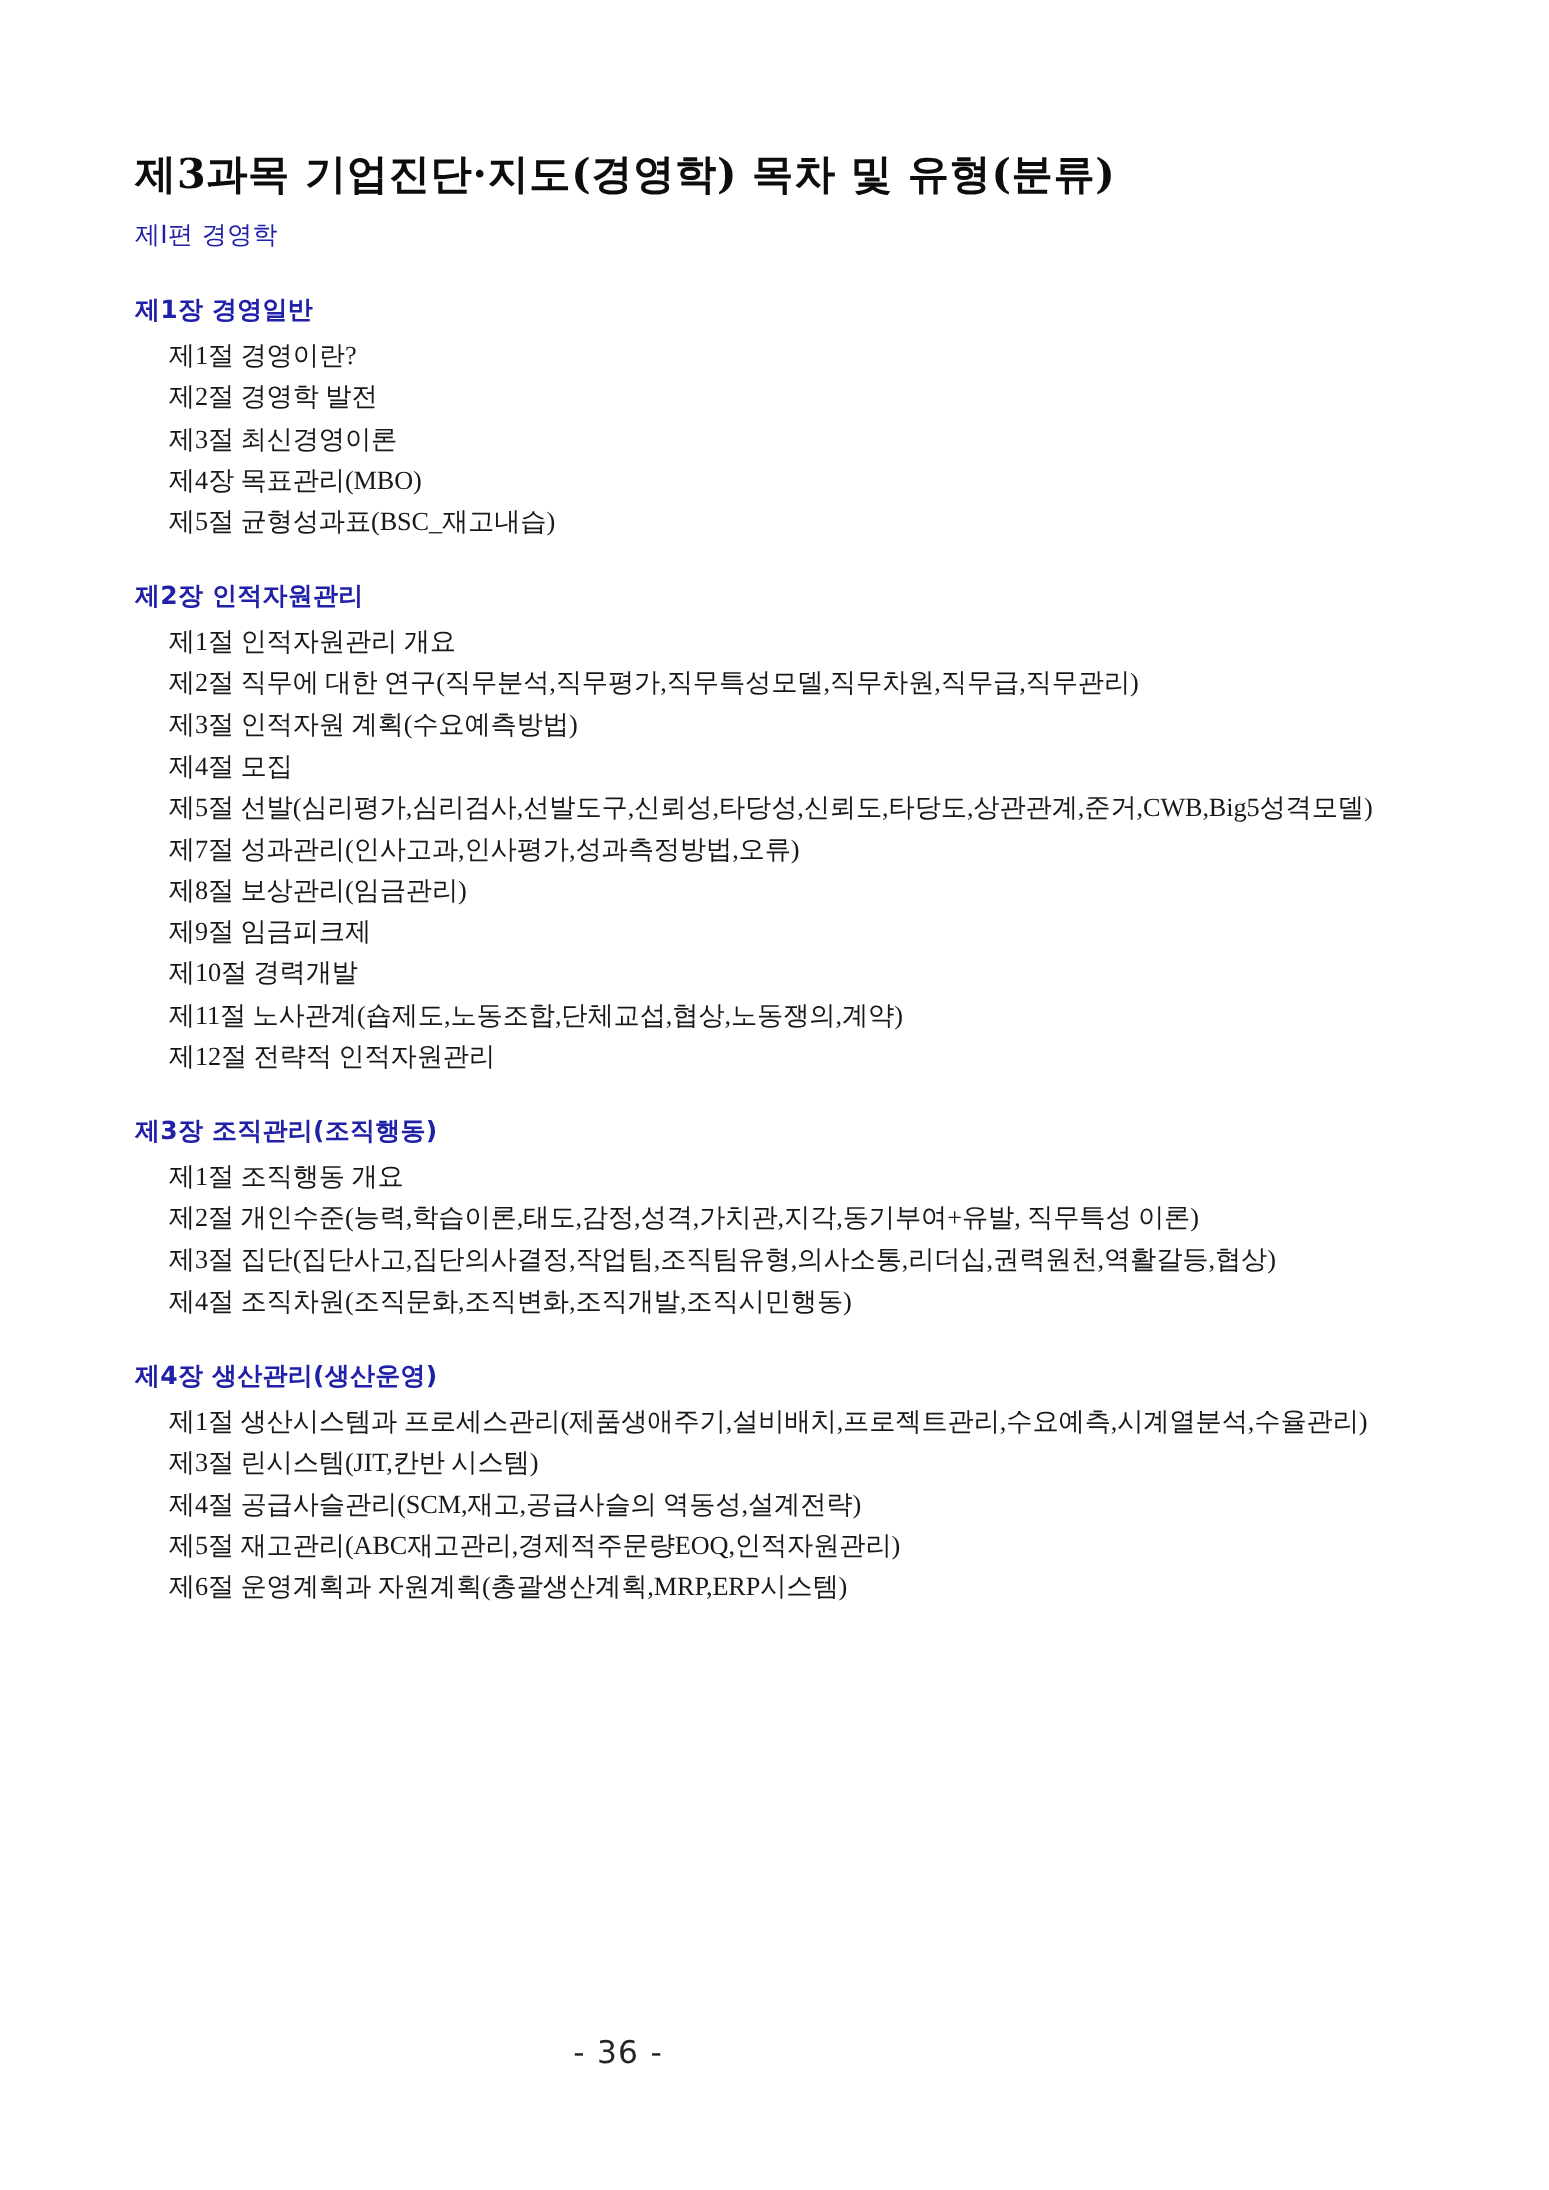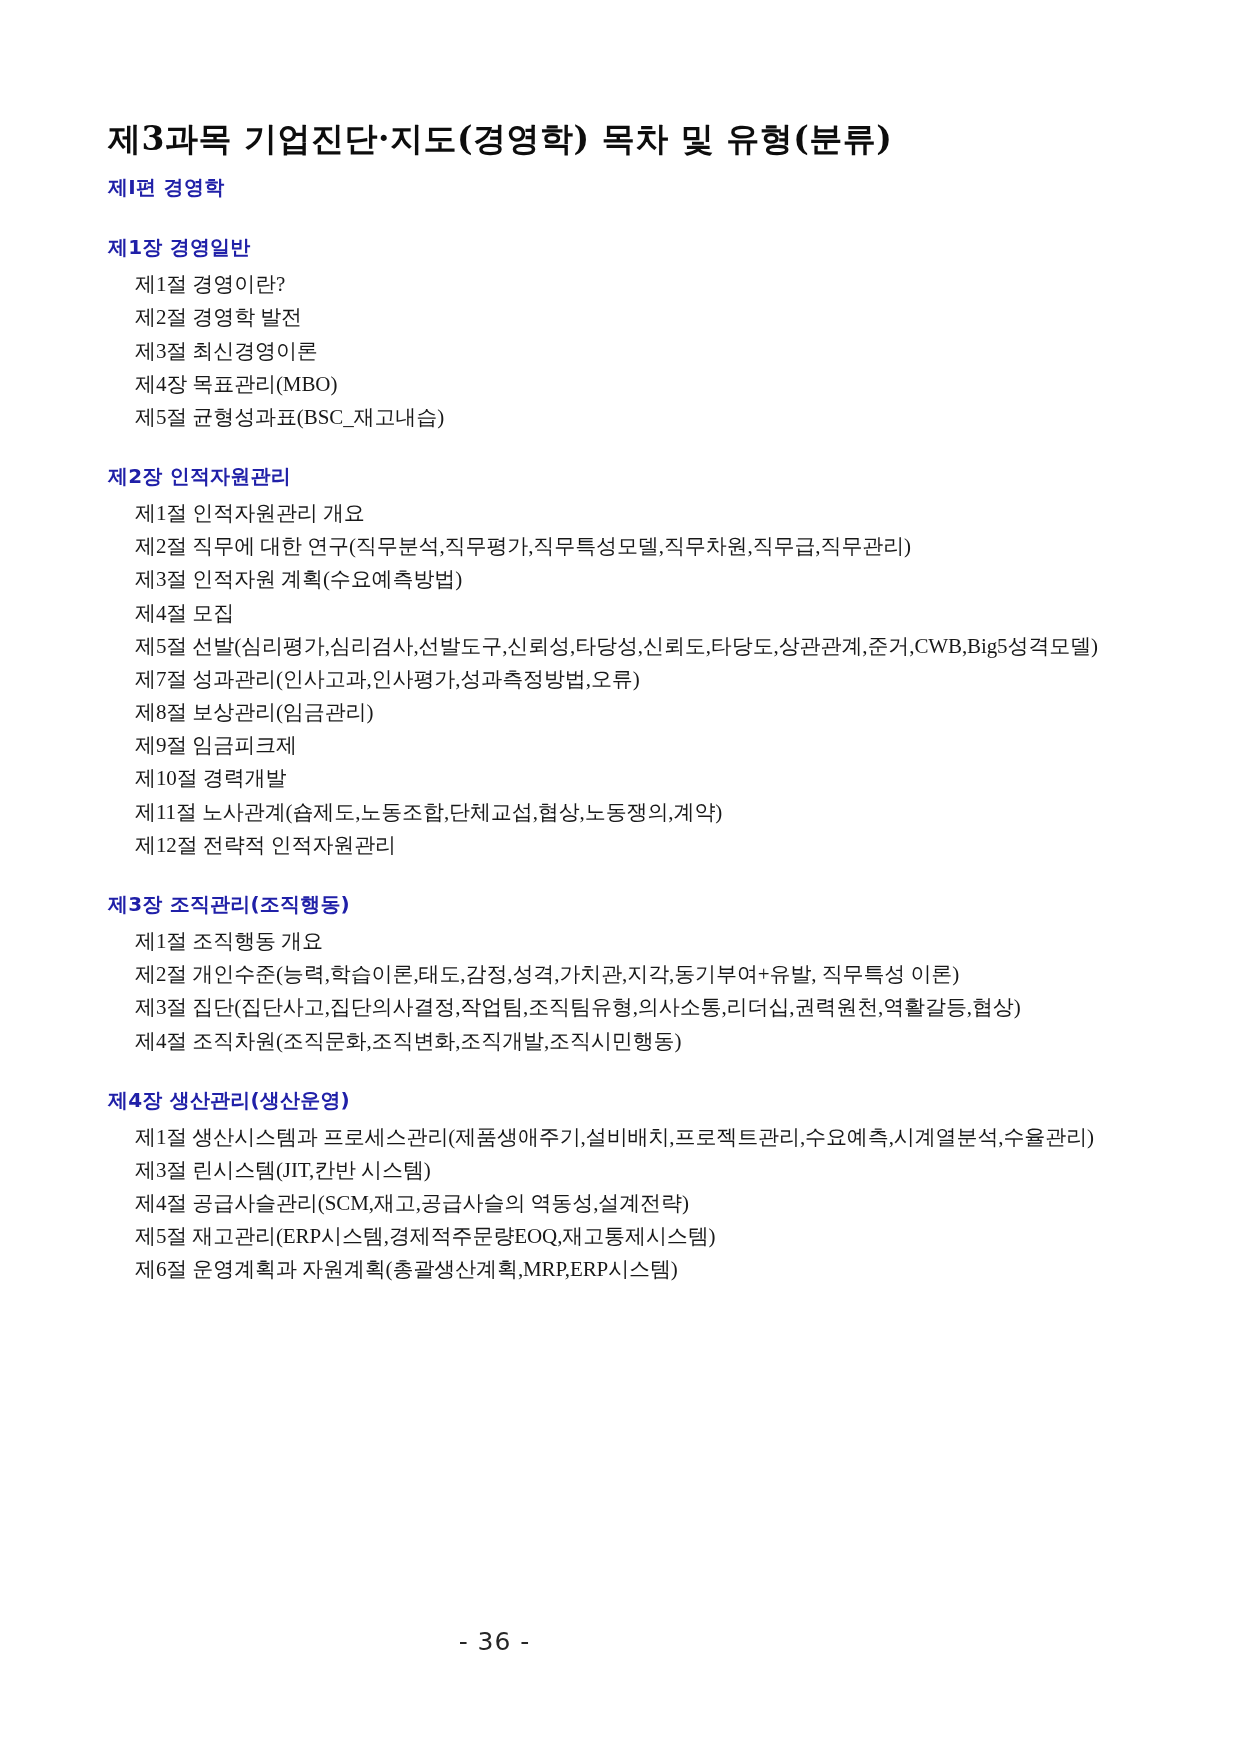--- a/index.html
+++ b/index.html
@@ -27,21 +27,21 @@
     font-weight: 700;
     font-size: 33px;
     letter-spacing: 0.5px;
     color: #0d0d0d;
     margin: 0 0 16px 0;
     line-height: 1.25;
     white-space: pre;
   }
   .part-heading {
     font-family: "DejaVu Sans", "Liberation Sans", sans-serif;
-    font-weight: 700;
+    font-weight: 400;
     font-size: 20px;
     color: #2020a8;
     margin: 0 0 34px 0;
     letter-spacing: 0.3px;
     line-height: 1.2;
   }
   .chapter-block {
     margin-bottom: 28px;
   }
   .chapter-heading {
@@ -122,21 +122,21 @@
           <li class="section-item">제3절 집단(집단사고,집단의사결정,작업팀,조직팀유형,의사소통,리더십,권력원천,역활갈등,협상)</li>
           <li class="section-item">제4절 조직차원(조직문화,조직변화,조직개발,조직시민행동)</li>
         </ul>
       </div>
       <div class="chapter-block">
         <div class="chapter-heading">제4장 생산관리(생산운영)</div>
         <ul class="section-list">
           <li class="section-item">제1절 생산시스템과 프로세스관리(제품생애주기,설비배치,프로젝트관리,수요예측,시계열분석,수율관리)</li>
           <li class="section-item">제3절 린시스템(JIT,칸반 시스템)</li>
           <li class="section-item">제4절 공급사슬관리(SCM,재고,공급사슬의 역동성,설계전략)</li>
-          <li class="section-item">제5절 재고관리(ERP시스템,경제적주문량EOQ,재고통제시스템)</li>
+          <li class="section-item">제5절 재고관리(ABC재고관리,경제적주문량EOQ,인적자원관리)</li>
           <li class="section-item">제6절 운영계획과 자원계획(총괄생산계획,MRP,ERP시스템)</li>
         </ul>
       </div>
     </div>
 
   <div class="page-number">- 36 -</div>
 
 </div>
 
 </body></html>

